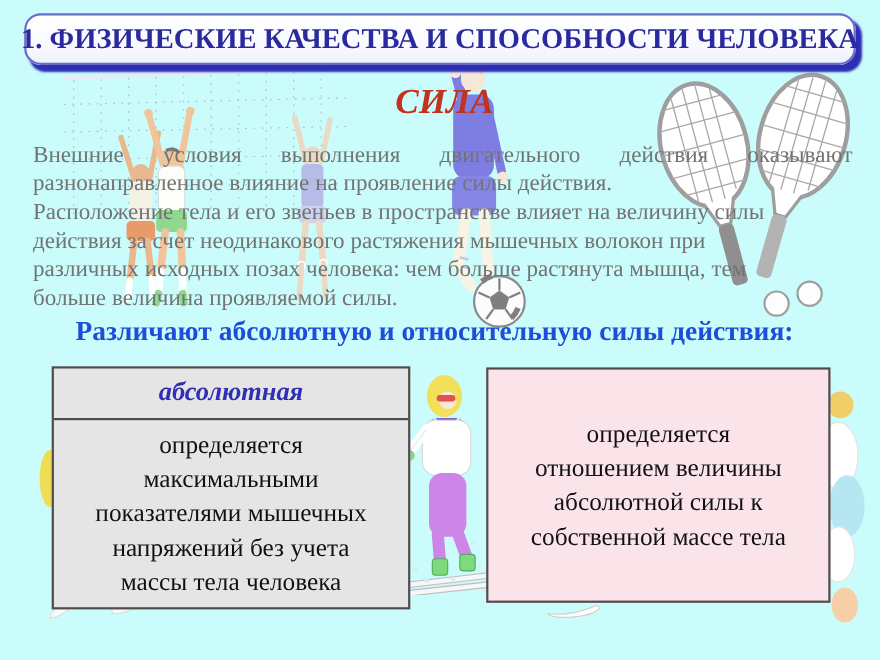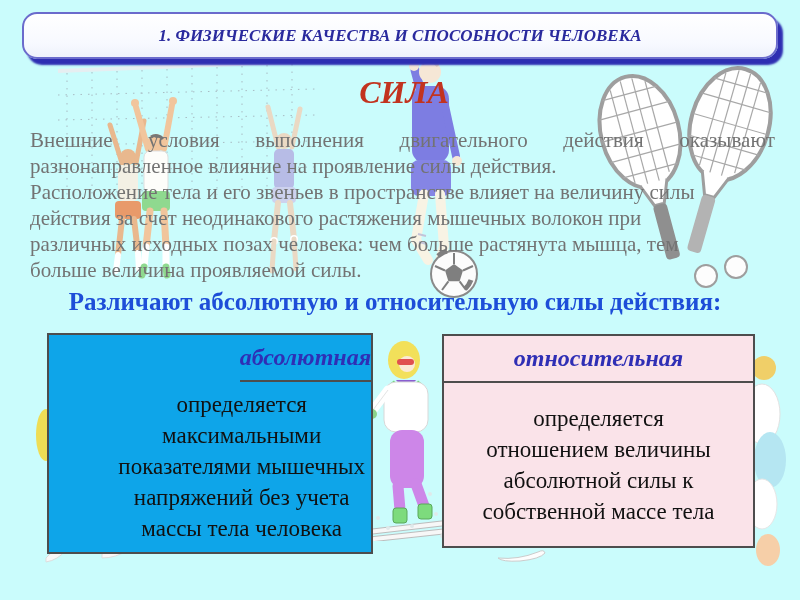--- a/index.html
+++ b/index.html
@@ -12,21 +12,21 @@
   
   .title-bar{
     position:absolute;left:22px;top:12px;width:752px;height:43px;
     background:linear-gradient(180deg,#ffffff 0%,#f7f9ff 70%,#eef1fb 100%);
     border:2px solid #6b6bcc;border-radius:15px;
     box-shadow:5px 6px 2px #2e2eb2;
     display:flex;align-items:center;justify-content:center;
     z-index:10;
   }
   .title-bar span{
-    color:#2a2a9e;font-weight:bold;font-size:17px;white-space:nowrap;font-style:italic;
+    color:#2a2a9e;font-weight:bold;font-size:26px;white-space:nowrap;
   }
   
   .sila{
     position:absolute;left:0;top:74px;width:780px;text-align:center;z-index:5;
     color:#c2331f;font-weight:bold;font-style:italic;font-size:32px;padding-left:14px;
   }
   .para{
     position:absolute;left:30px;width:745px;z-index:5;
     color:#737373;font-size:21px;line-height:26px;
   }
@@ -34,21 +34,21 @@
   .para-2{top:179px;white-space:pre-line;text-align:left;}
   .subtitle{
     position:absolute;left:0;top:288px;width:790px;text-align:center;z-index:5;
     color:#1d4ed8;font-weight:bold;font-size:25px;
   }
   
   .card{
     position:absolute;z-index:6;border:2px solid #4d4d4d;box-sizing:border-box;
     display:flex;flex-direction:column;
   }
-  .card-left{left:47px;top:333px;width:326px;height:221px;background:#0ea5e9;align-items:flex-end;}
+  .card-left{left:47px;top:333px;width:326px;height:221px;background:#e5e5e5;}
   .card-right{left:442px;top:334px;width:313px;height:214px;background:#fae3e9;}
   .card-header{
     height:45px;flex:0 0 45px;border-bottom:2px solid #4d4d4d;
     display:flex;align-items:center;justify-content:center;
     color:#2f2fb5;font-weight:bold;font-style:italic;font-size:24px;
   }
   .card-body{
     flex:1;white-space:pre-line;text-align:center;
     color:#111;font-size:23px;line-height:31px;
     display:flex;align-items:center;justify-content:center;
@@ -245,18 +245,17 @@
 <div class="card card-left">
   <div class="card-header">абсолютная</div>
   <div class="card-body">определяется
 максимальными
 показателями мышечных
 напряжений без учета
 массы тела человека</div>
 </div>
 
 <div class="card card-right">
-  <div class="card-header">относительная</div>
   <div class="card-body">определяется
 отношением величины
 абсолютной силы к
 собственной массе тела</div>
 </div>
 
 </body></html>

